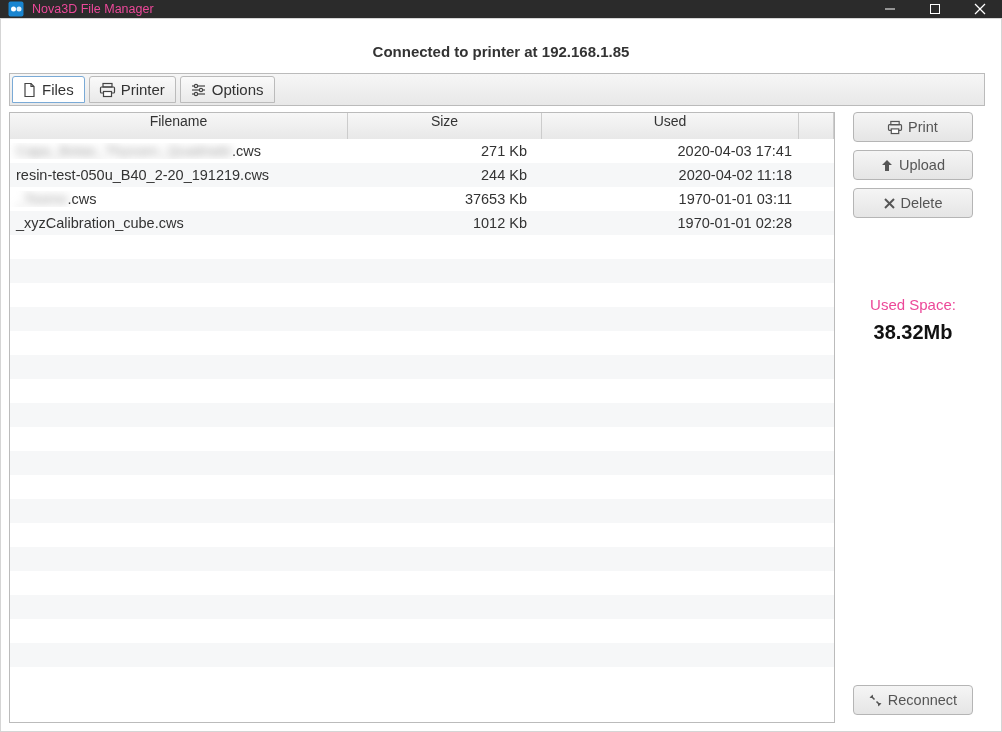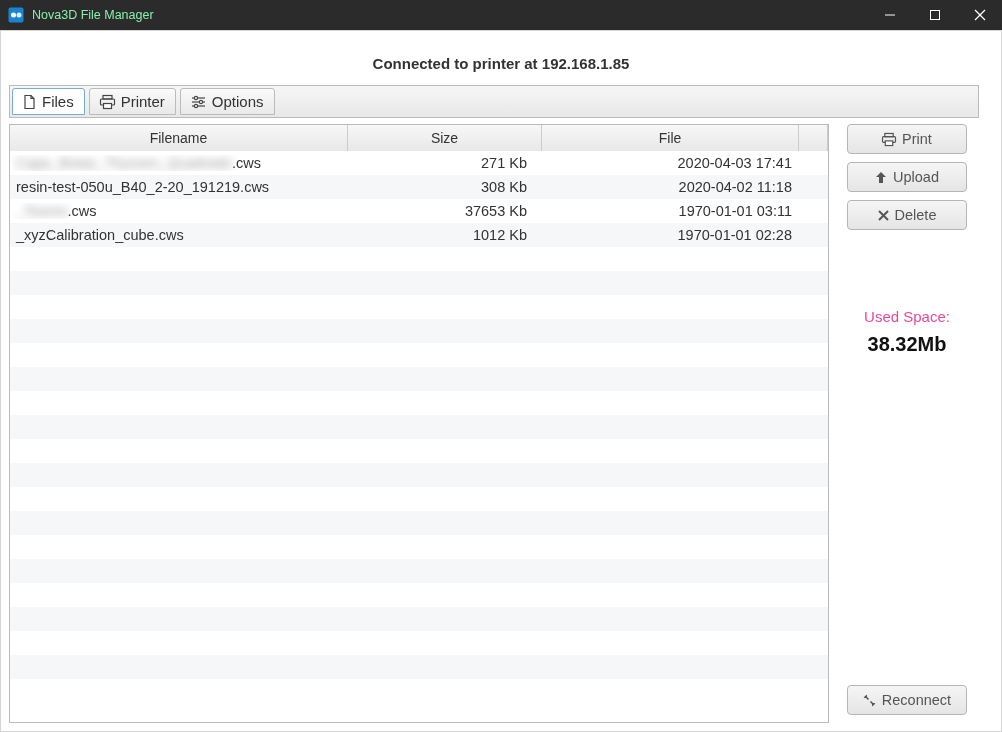--- a/index.html
+++ b/index.html
@@ -1,48 +1,48 @@
 <!DOCTYPE html>
 <html><head>
 <meta charset="utf-8">
 <style>
   * { box-sizing: border-box; }
   html, body { margin: 0; padding: 0; font-family: "Segoe UI", Arial, sans-serif; font-size: 14px; color: #333; }
   body { width: 1002px; height: 732px; background: #fff; display: flex; flex-direction: column; }
 
   
-  .titlebar { background: #2b2b2b; height: 30px; display: flex; align-items: center; color: #86efac; }
+  .titlebar { background: #2b2b2b; height: 18px; display: flex; align-items: center; color: #ec4899; }
   .titlebar .app-icon { width: 16px; height: 16px; margin-left: 8px; margin-right: 8px; display: inline-flex; }
   .titlebar .title-text { flex: 1; font-size: 12.5px; }
   .titlebar .win-controls { display: flex; height: 100%; }
   .titlebar .winbtn { width: 45px; height: 100%; display:flex; align-items:center; justify-content:center; color:#fff; }
   .titlebar .winbtn svg { display:block; }
 
   
   .outer { flex:1; display:flex; flex-direction:column; border:1px solid #d5d5d5; margin-top:0; }
   .status { text-align:center; font-weight:bold; padding: 24px 0 10px 0; font-size:15px; }
 
   
-  .inner { flex:1; padding: 3px 22px 8px 8px; display:flex; flex-direction:column; }
+  .inner { flex:1; padding: 3px 16px 8px 8px; display:flex; flex-direction:column; }
 
   
   .tabs-row { display:flex; border: 1px solid #bbb; background: linear-gradient(to bottom, #f6f6f6, #e8e8e8); padding:2px; gap:0; }
   .tab { display:inline-flex; align-items:center; gap:6px; padding:4px 10px; border:1px solid transparent; border-radius:3px 3px 0 0; cursor:default; font-size:15px; }
   .tab.selected { border:1px solid #7aaad6; background:#fff; }
   .tab.notselected { border:1px solid #bbb; background: linear-gradient(to bottom,#fafafa,#e9e9e9); margin-left:4px; }
   .tab:first-child { margin-left:0; }
   .tab .tab-ico { display:inline-flex; }
 
   
   .tab-content { flex:1; display:flex; margin-top:6px; }
 
   
   .table-wrap { flex:1; border:1px solid #bbb; display:flex; flex-direction:column; overflow:hidden; }
   .thead { display:flex; background: linear-gradient(to bottom,#f7f7f7,#e8e8e8); height:26px; }
-  .th { border-right:1px solid #ccc; display:flex; align-items:center; justify-content:center; font-size:14px; }
+  .th { border-right:1px solid #ccc; display:flex; align-items:flex-start; justify-content:center; font-size:14px; }
   .col-name { width: 338px; justify-content:center; }
   .col-size { width: 194px; justify-content:center; }
   .col-date { width: 257px; justify-content:center; }
   .col-extra { flex:1; }
 
   .tbody { flex:1; }
   .row { display:flex; height:24px; align-items:center; font-size:14.5px; }
   .row:nth-child(even) { background:#f6f7f8; }
   .row .cell { border-right:1px solid transparent; padding: 0 6px; white-space:nowrap; overflow:hidden; text-overflow:ellipsis; }
   .cell.name { width:338px; text-align:left; }
@@ -142,35 +142,35 @@
 
       <div class="table-wrap">
         <div class="thead">
           <div class="th col-name">
               <span>Filename</span>
             </div>
           <div class="th col-size">
               <span>Size</span>
             </div>
           <div class="th col-date">
-              <span>File</span>
+              <span>Used</span>
             </div>
           <div class="th col-extra"></div>
         </div>
         <div class="tbody" id="tbody">
 
         <div class="row">
               <div class="cell name"><span class="blur">Capa_Botao_Thyssen_Quadrado</span><span>.cws</span></div>
               <div class="cell size">271 Kb</div>
               <div class="cell date">2020-04-03 17:41</div>
               <div class="cell extra"></div>
             </div>
             <div class="row">
               <div class="cell name">resin-test-050u_B40_2-20_191219.cws</div>
-              <div class="cell size">308 Kb</div>
+              <div class="cell size">244 Kb</div>
               <div class="cell date">2020-04-02 11:18</div>
               <div class="cell extra"></div>
             </div>
             <div class="row">
               <div class="cell name"><span class="blur">_Toomo</span><span>.cws</span></div>
               <div class="cell size">37653 Kb</div>
               <div class="cell date">1970-01-01 03:11</div>
               <div class="cell extra"></div>
             </div>
             <div class="row">

